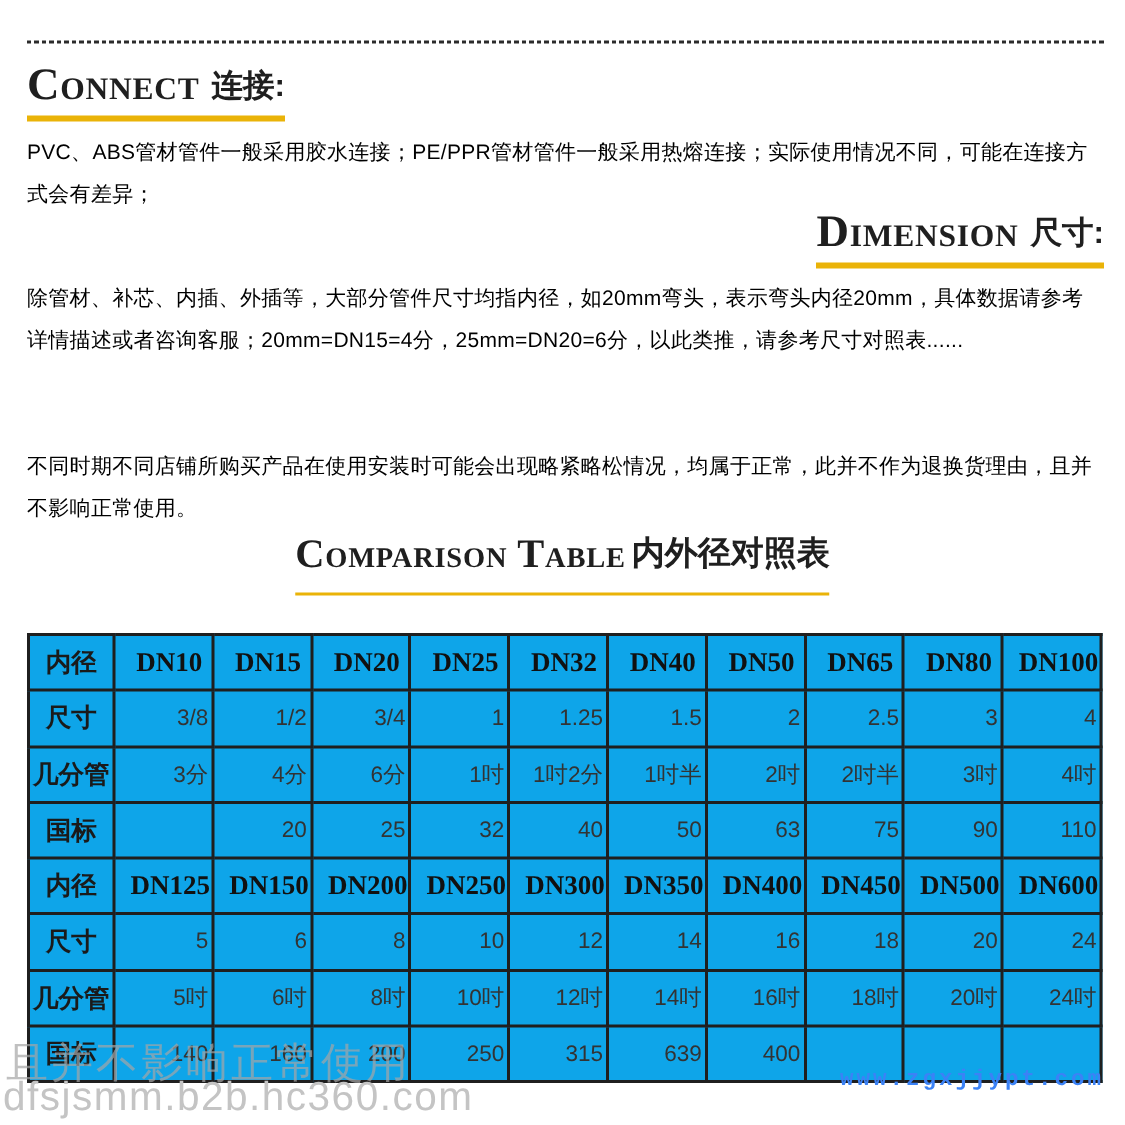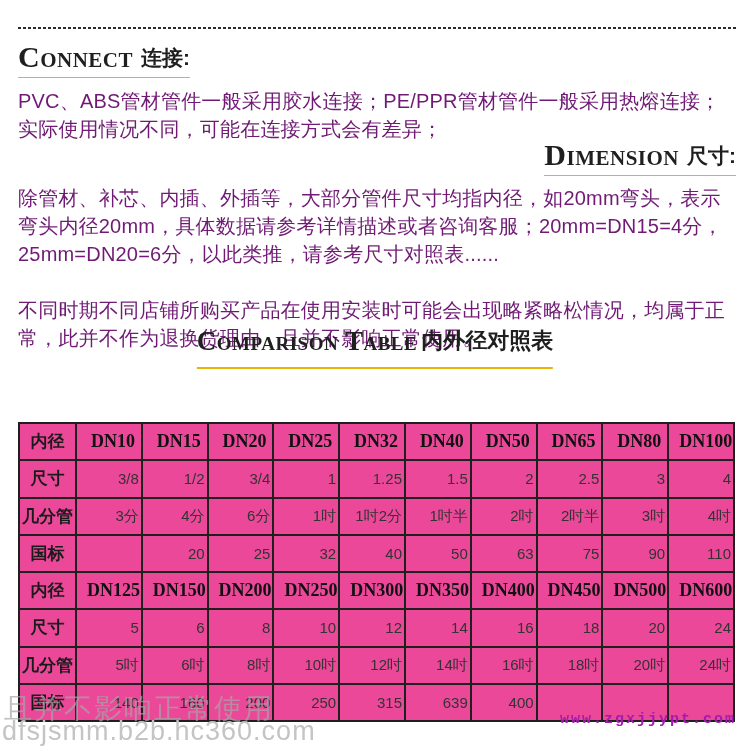--- a/index.html
+++ b/index.html
@@ -19,21 +19,21 @@
     left: 18px; right: 14px; top: 27px;
     height: 2px;
     background: repeating-linear-gradient(to right, #2b2b2b 0 3px, transparent 3px 5px);
   }
 
   
   .sec-heading {
     position: absolute;
     display: inline-block;
     padding-bottom: 3px;
-    border-bottom: 1px solid #eab308;
+    border-bottom: 4px solid #eab308;
     white-space: nowrap;
   }
   .sec-heading .en {
     font-family: "Liberation Serif", "DejaVu Serif", serif;
     font-variant: small-caps;
     font-size: 30px;
     font-weight: 600;
     color: #1f1f1f;
     letter-spacing: 0.5px;
   }
@@ -42,49 +42,49 @@
     font-weight: bold;
     font-size: 21px;
     color: #1f1f1f;
     margin-left: 8px;
     vertical-align: 2px;
   }
   #connect-heading  { left: 18px;  top: 40px; }
   #dimension-heading{ right: 14px; top: 138px; }
   #install-heading  { left: 18px;  top: 250px; }
   #comparison-heading {
-    top: 326px; left: 50%;
+    top: 354px; left: 50%;
     transform: translateX(-50%);
     border-bottom-width: 2px;
     padding-bottom: 10px;
   }
   #comparison-heading .en { font-size: 27px; }
   #comparison-heading .zh { font-size: 22px; margin-left: 4px; }
 
   
   .para {
     position: absolute;
     left: 18px; width: 718px;
-    font-size: 20px;
+    font-size: 14px;
     line-height: 28px;
-    color: #701a75;
+    color: #000000;
     letter-spacing: 0.2px;
   }
   #connect-para   { top: 87px; }
   #dimension-para { top: 184px; }
   #install-para   { top: 296px; }
 
   
   table.cmp {
     position: absolute;
     left: 18px; top: 422px;
     width: 717px; height: 300px;
     border-collapse: collapse;
     table-layout: fixed;
-    background: #ec4899;
+    background: #0ea5e9;
   }
   table.cmp td {
     border: 2px solid #1f1f1f;
     text-align: center;
     vertical-align: middle;
     padding: 0 2px;
     overflow: hidden;
   }
   table.cmp td.row-label {
     font-weight: bold;
@@ -126,21 +126,21 @@
     white-space: nowrap;
     pointer-events: none;
     text-align: center;
   }
   .wm-site-right {
     position: absolute;
     right: 14px; top: 711px;
     font-family: "Liberation Mono", "DejaVu Sans Mono", monospace;
     font-size: 15px;
     font-weight: bold;
-    color: #a21caf;
+    color: #3b82f6;
     letter-spacing: 2px;
     white-space: nowrap;
     pointer-events: none;
   }
 </style>
 </head>
 <body>
 
 <div class="page">
 

